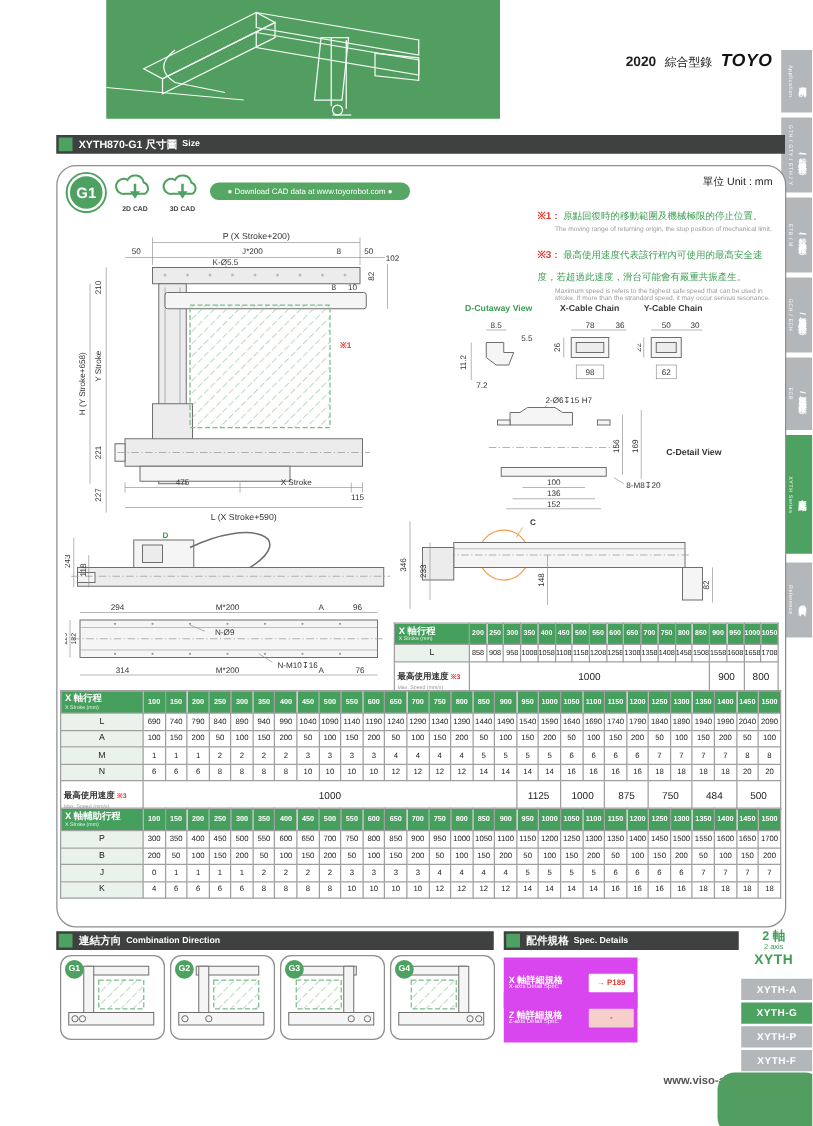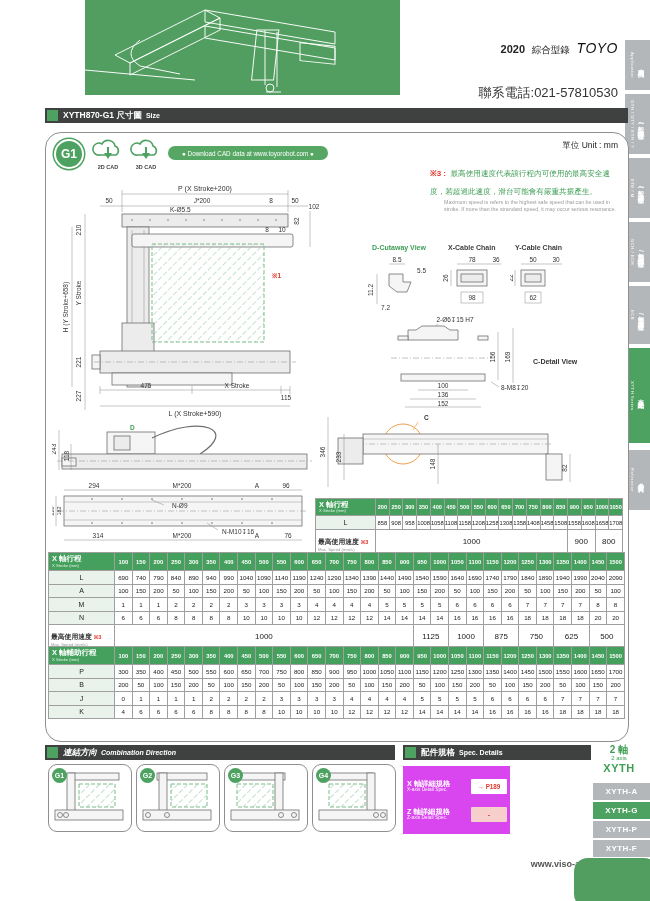--- a/index.html
+++ b/index.html
@@ -4,21 +4,21 @@
 <style>
   html,body{margin:0;padding:0;background:#fff;}
   #page{position:relative;width:650px;height:901px;background:#fff;overflow:hidden;
         font-family:"Liberation Sans",sans-serif;color:#333;}
   .abs{position:absolute;}
   
   .hero{left:85px;top:0;width:315px;height:95px;background:#519e60;}
   .brandline{left:440px;top:40px;width:178px;text-align:right;font-size:10px;color:#222;white-space:nowrap;}
   .brandline .yr{font-weight:bold;font-size:11px;}
   .brandline .cat{font-size:9.5px;margin:0 4px;}
-  .brandline .toyo{font-weight:400;font-style:italic;font-size:14px;letter-spacing:.5px;color:#111;text-align:center;}
+  .brandline .toyo{font-weight:700;font-style:italic;font-size:14px;letter-spacing:.5px;color:#111;text-align:center;}
   .phone{left:430px;top:84px;width:188px;text-align:right;font-size:13px;color:#333;}
   
   .vtab{left:625px;width:25px;background:#b4b7b9;color:#fff;display:flex;flex-direction:row;
         align-items:center;justify-content:center;gap:1px;}
   .vtab .en{writing-mode:vertical-rl;font-size:4.2px;letter-spacing:.5px;opacity:.95;}
   .vtab .zh{writing-mode:vertical-rl;font-size:6.5px;letter-spacing:1px;font-weight:bold;}
   .vtab.active{background:#4ea261;}
   .axisbadge{left:590px;top:744px;width:58px;text-align:center;color:#3f9e54;line-height:1.1;}
   .axisbadge .a1{font-size:10px;font-weight:bold;}
   .axisbadge .a2{font-size:6px;}
@@ -121,21 +121,20 @@
           <line x1="181" y1="92" x2="196" y2="92"></line>
         <line x1="60,70" y1="70" x2="110" y2="80"></line>
       </g>
     </svg>
   </div>
   <div class="abs brandline">
     <span class="yr">2020</span>
     <span class="cat">綜合型錄</span>
     <span class="toyo">TOYO</span>
   </div>
-  <div class="abs phone">聯系電話:021-57810530</div>
 
   <div class="abs vtab" style="top:40px;height:50px;">
     <span class="en">Application</span>
     <span class="zh">應用例</span>
   </div>
   <div class="abs vtab" style="top:94px;height:60px;">
     <span class="en">GTH / GTY / ETH / Y</span>
     <span class="zh">一般/螺桿仕樣</span>
   </div>
   <div class="abs vtab" style="top:158px;height:60px;">
@@ -182,20 +181,25 @@
       <path d="M9,18 a6,6 0 1,1 2,-11 a7,7 0 0,1 13,2 a5,5 0 0,1 1,9 z" fill="none" stroke="#4ea261" stroke-width="1.6"></path>
       <line x1="17" y1="10" x2="17" y2="18" stroke="#4ea261" stroke-width="2"></line>
       <polygon points="13,16 21,16 17,22" fill="#4ea261"></polygon>
     </svg>
     <div class="cap">3D CAD</div>
   </div>
   <div class="abs pill">● Download CAD data at www.toyorobot.com ●</div>
   <div class="abs unit">單位 Unit : mm</div>
 
   <div class="abs notes">
+    <div class="note">
+      <span class="mark">※1 :</span>
+      <span class="zh">原點回復時的移動範圍及機械極限的停止位置。</span>
+      <div class="en">The moving range of returning origin, the stop position of mechanical limit.</div>
+    </div>
     <div class="note">
       <span class="mark">※3 :</span>
       <span class="zh">最高使用速度代表該行程內可使用的最高安全速度，若超過此速度，滑台可能會有嚴重共振產生。</span>
       <div class="en">Maximum speed is refers to the highest safe speed that can be used in stroke. If more than the strandard speed, it may occur serious resonance.</div>
     </div>
   </div>
 
   <div class="abs viewlbl green" style="left:372px;top:244px;">D-Cutaway View</div>
   <div class="abs viewlbl" style="left:448px;top:244px;">X-Cable Chain</div>
   <div class="abs viewlbl" style="left:515px;top:244px;">Y-Cable Chain</div>
@@ -615,21 +619,21 @@
             <td class="val">20</td>
             <td class="val">20</td>
           </tr>
           <tr>
             <td class="speedlbl"><span class="szh">最高使用速度 </span><span class="smark">※3</span><div class="ssub">Max. Speed (mm/s)</div></td>
             <td colspan="17" class="speedval">1000</td>
             <td colspan="2" class="speedval">1125</td>
             <td colspan="2" class="speedval">1000</td>
             <td colspan="2" class="speedval">875</td>
             <td colspan="2" class="speedval">750</td>
-            <td colspan="2" class="speedval">625</td>
+            <td colspan="2" class="speedval">484</td>
             <td colspan="2" class="speedval">500</td>
           </tr>
         </tbody>
       </table>
     </div>
   <div class="abs tbl tbl-big" style="left:48px;top:646px;width:577px;">
       <table>
         <tbody>
           <tr>
             <th class="corner">
@@ -791,21 +795,21 @@
             <td class="val">16</td>
             <td class="val">18</td>
             <td class="val">18</td>
             <td class="val">18</td>
             <td class="val">18</td>
           </tr>
         </tbody>
       </table>
     </div>
 
-  <div class="abs secbar" style="left:45px;top:745px;width:350px;font-style:italic;">
+  <div class="abs secbar" style="left:45px;top:745px;width:350px;">
     <span class="sq"></span>
     <span class="t1">連結方向</span>
     <span class="t2">Combination Direction</span>
   </div>
 
   <div class="abs thumb" style="left:48px;">
     <div class="gbadge">G1</div>
     <svg width="80" height="62" viewBox="0 0 80 62">
       <rect class="mech2" x="20" y="8" width="50" height="7"></rect>
         <rect class="mech2" x="18" y="8" width="8" height="40"></rect>

